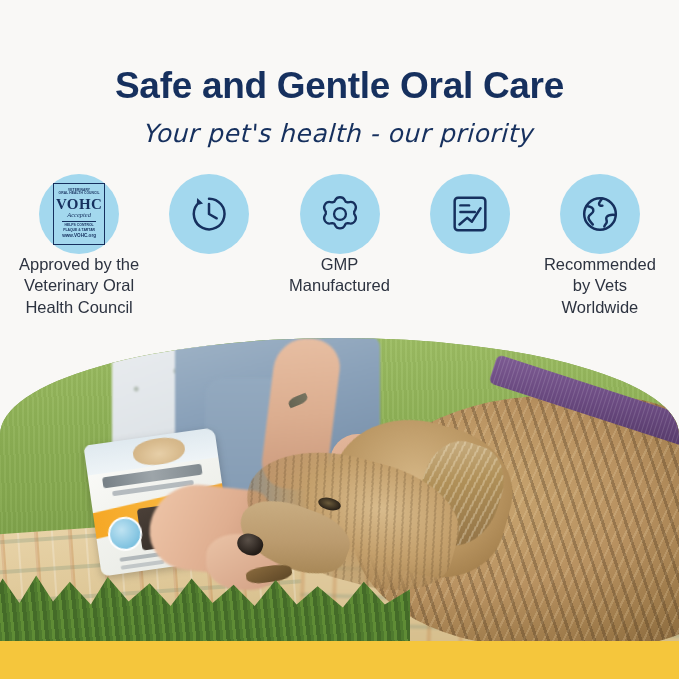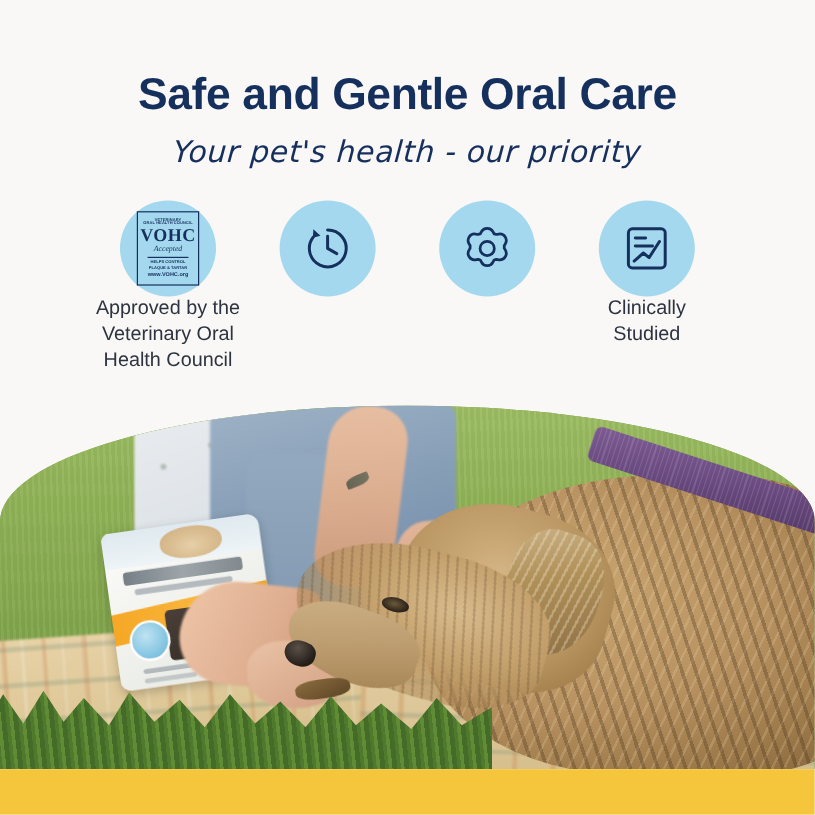--- a/index.html
+++ b/index.html
@@ -11,22 +11,23 @@
     position:relative;
   }
 
   
   .headline {
     text-align:center;
     color:#16305e;
     font-size:37px;
     font-weight:bold;
     letter-spacing:-0.3px;
-    padding-top:59px;
+    padding-top:30px;
     line-height:1.1;
+    margin-top:36px;
   }
   .subtitle {
     text-align:center;
     color:#16305e;
     font-size:25px;
     font-family:"DejaVu Sans", sans-serif;
     font-style:italic;
     font-weight:500;
     letter-spacing:0.5px;
     margin-top:12px;
@@ -369,34 +370,45 @@
     </div>
   </div>
 
   <div class="badge">
     <div class="circle">
       <svg width="46" height="46" viewBox="0 0 48 48">
         <path d="M24 6.5 a5.6 5.6 0 0 1 5 3 l1 1.8 a14 14 0 0 1 2.1 .6 l2-.4 a5.6 5.6 0 0 1 5.6 2.6 a5.6 5.6 0 0 1 .1 5.8 l-1 1.7 a14 14 0 0 1 0 2.2 l1 1.7 a5.6 5.6 0 0 1 -.1 5.8 a5.6 5.6 0 0 1 -5.6 2.6 l-2-.4 a14 14 0 0 1 -2.1 .6 l-1 1.8 a5.6 5.6 0 0 1 -10 0 l-1-1.8 a14 14 0 0 1 -2.1-.6 l-2 .4 a5.6 5.6 0 0 1 -5.6-2.6 a5.6 5.6 0 0 1 -.1-5.8 l1-1.7 a14 14 0 0 1 0-2.2 l-1-1.7 a5.6 5.6 0 0 1 .1-5.8 a5.6 5.6 0 0 1 5.6-2.6 l2 .4 a14 14 0 0 1 2.1-.6 l1-1.8 a5.6 5.6 0 0 1 5-3 z" fill="none" stroke="#16305e" stroke-width="2.4" stroke-linejoin="round"></path>
         <circle cx="24" cy="24" r="6.2" fill="none" stroke="#16305e" stroke-width="2.4"></circle>
       </svg>
     </div>
+    <div class="badge-label">GMP Manufactured</div>
   </div>
 
   <div class="badge">
     <div class="circle">
       <svg width="46" height="46" viewBox="0 0 48 48">
         <rect x="8" y="7" width="32" height="34" rx="3.5" fill="none" stroke="#16305e" stroke-width="2.6"></rect>
         <line x1="14" y1="15" x2="23" y2="15" stroke="#16305e" stroke-width="2.6" stroke-linecap="round"></line>
         <line x1="14" y1="22" x2="29" y2="22" stroke="#16305e" stroke-width="2.6" stroke-linecap="round"></line>
         <polyline points="13,35 21,28 26,32 35,18" fill="none" stroke="#16305e" stroke-width="2.6" stroke-linecap="round" stroke-linejoin="round"></polyline>
       </svg>
     </div>
-    <div class="badge-label">Clinically Studied</div>
-  </div>
-
+  </div>
+
+  <div class="badge">
+    <div class="circle">
+      <svg width="46" height="46" viewBox="0 0 48 48">
+        <circle cx="24" cy="24" r="16.5" fill="none" stroke="#16305e" stroke-width="2.6"></circle>
+        <path d="M11 16 c4 .5 6.5 2 6 5 c-.5 3-4.5 3-5 6.5 c-.4 3 2.5 4.5 4.5 7.5" fill="none" stroke="#16305e" stroke-width="2.6" stroke-linecap="round" stroke-linejoin="round"></path>
+        <path d="M40 25 c-4.5-.5-7.5 0-9 2 c-1.5 2 .5 3.5 0 5.5 c-.4 1.8-2 2.5-2.5 4.5" fill="none" stroke="#16305e" stroke-width="2.6" stroke-linecap="round" stroke-linejoin="round"></path>
+        <path d="M26 7.8 c-1 2.5-3 3.5-3 5.5 c0 2 2 2.5 3.5 2" fill="none" stroke="#16305e" stroke-width="2.6" stroke-linecap="round" stroke-linejoin="round"></path>
+      </svg>
+    </div>
+    <div class="badge-label">Recommended by Vets Worldwide</div>
+  </div>
 
 </div>
 
 <div class="photo-wrap">
   <div class="photo">
     <div class="bg-grass"></div>
     <div class="skirt"></div>
     <div class="jeans"></div>
     <div class="jeans2"></div>
     <div class="arm-r"></div>

